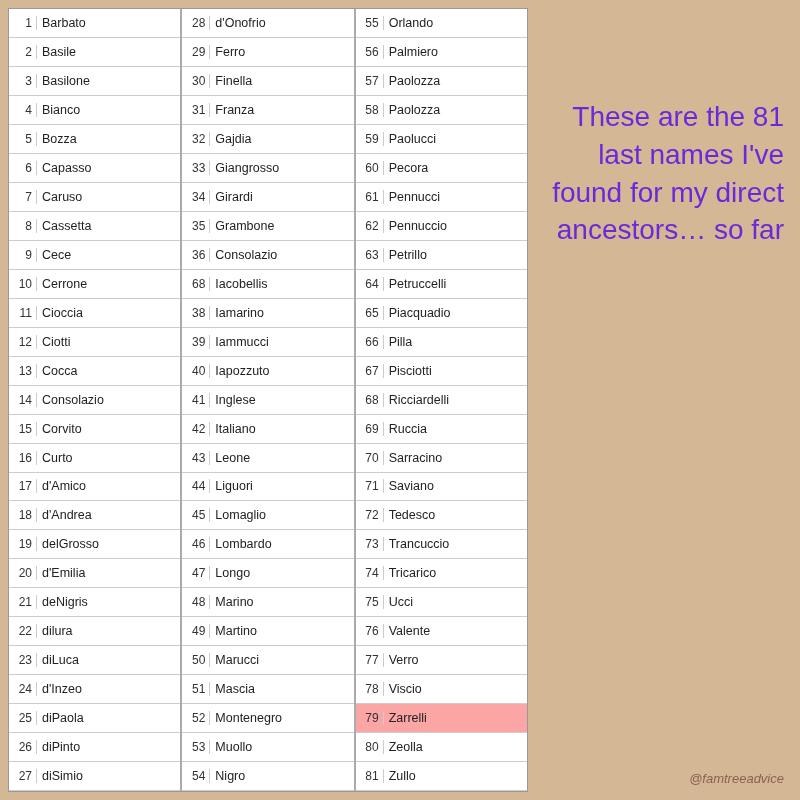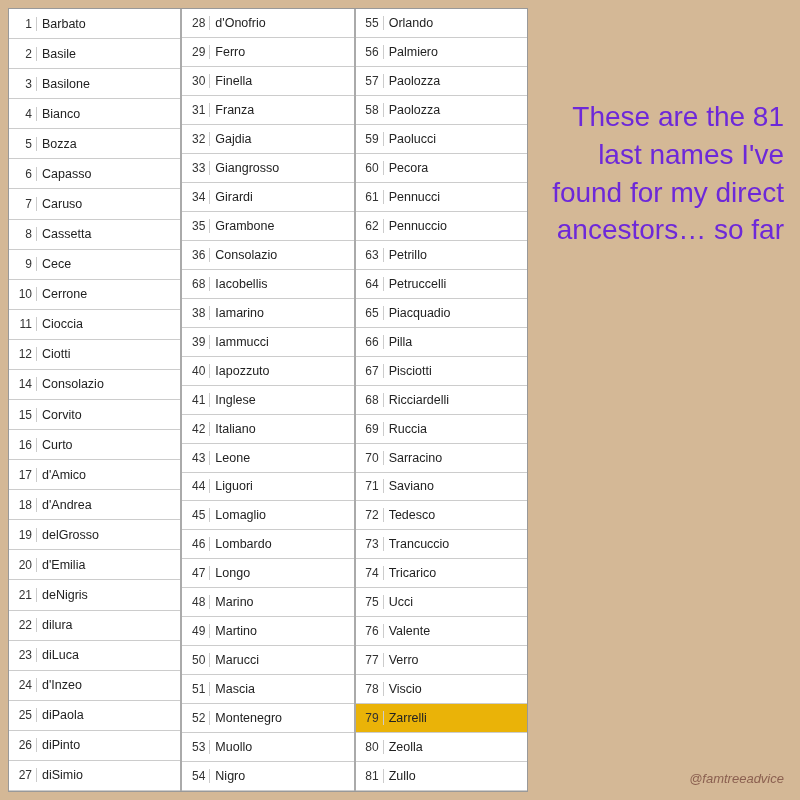--- a/index.html
+++ b/index.html
@@ -51,21 +51,21 @@
       font-size: 12px;
       color: #333;
       border-right: 1px solid #ccc;
     }
     .name {
       padding-left: 5px;
       font-size: 12.5px;
       color: #222;
     }
     .row.highlighted {
-      background: #eab308;
+      background: #fca5a5;
     }
     .sidebar {
       flex: 1;
       display: flex;
       flex-direction: column;
       align-items: center;
       justify-content: space-between;
       padding: 10px 8px 6px 8px;
     }
     .sidebar-text {
@@ -130,20 +130,24 @@
             <span class="num">10</span>
             <span class="name">Cerrone</span>
           </div>
           <div class="row">
             <span class="num">11</span>
             <span class="name">Cioccia</span>
           </div>
           <div class="row">
             <span class="num">12</span>
             <span class="name">Ciotti</span>
+          </div>
+          <div class="row">
+            <span class="num">13</span>
+            <span class="name">Cocca</span>
           </div>
           <div class="row">
             <span class="num">14</span>
             <span class="name">Consolazio</span>
           </div>
           <div class="row">
             <span class="num">15</span>
             <span class="name">Corvito</span>
           </div>
           <div class="row">

